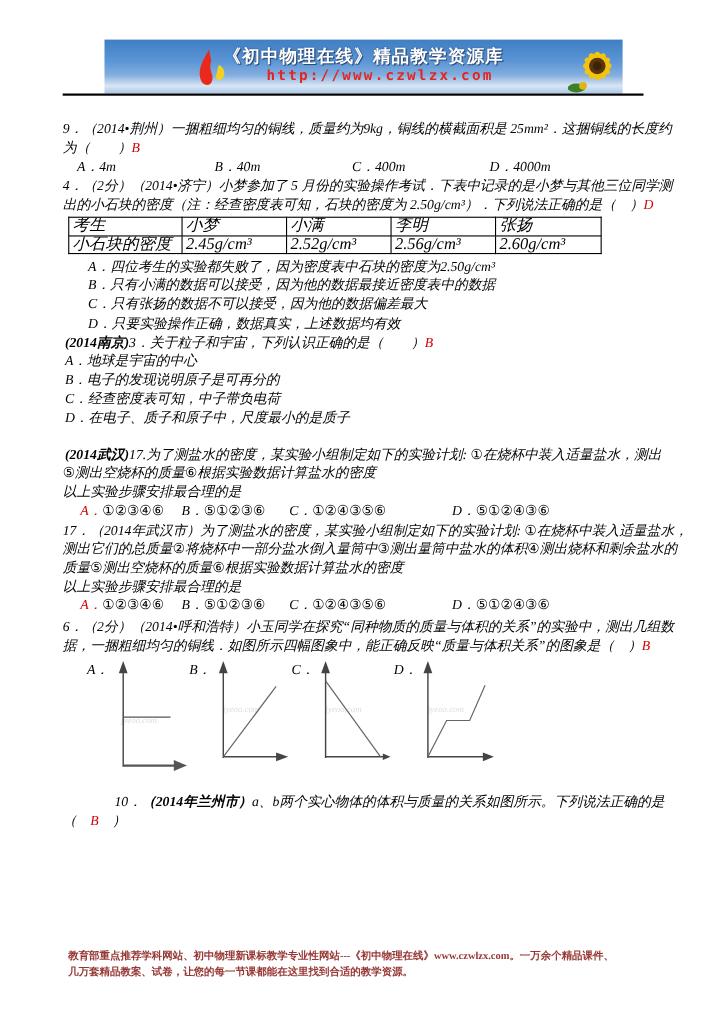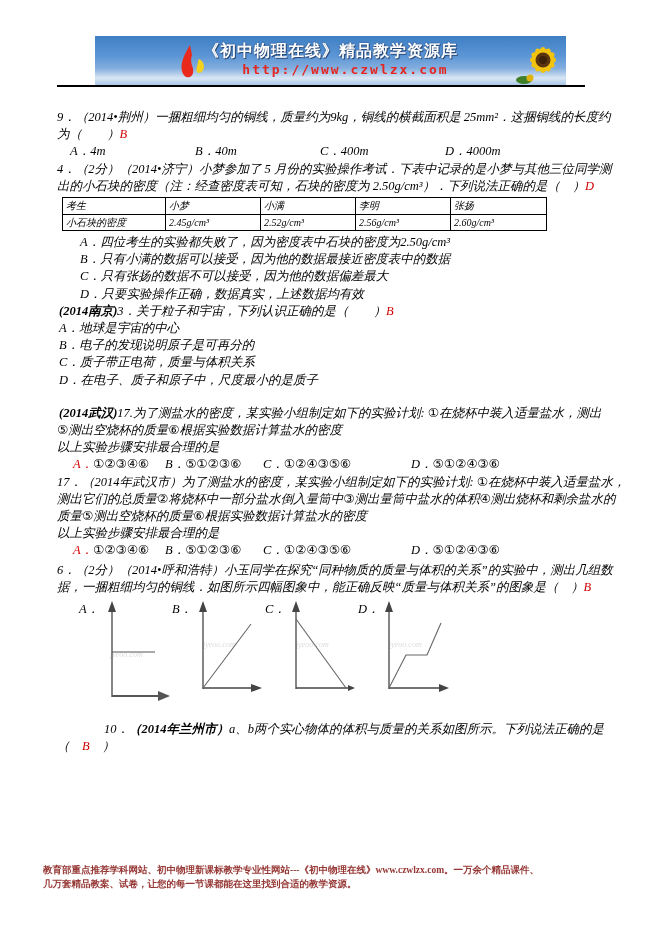--- a/index.html
+++ b/index.html
@@ -22,33 +22,33 @@
   .content{position:absolute;left:57px;top:109px;width:560px;font-style:italic;}
   .ln{line-height:17.2px;min-height:17.2px;white-space:nowrap;}
   .red{color:#d00000;}
   .b{font-weight:bold;}
   .opt-row-q9{white-space:nowrap;}
   .opt-row-q9 .o{display:inline-block;width:125px;}
   .opt-row-q9 .o.first{margin-left:13px;}
   .indent{padding-left:23px;}
   .sp{padding-left:2px;}
   table.densities{border-collapse:collapse;margin:2px 0 3px 5px;table-layout:fixed;width:484px;}
-  table.densities td{border:1px solid #000;height:15.5px;padding:0 2px 0 3px;font-size:10px;
+  table.densities td{border:1px solid #000;height:15.5px;padding:0 2px 0 3px;font-size:15px;
         line-height:15px;overflow:hidden;white-space:nowrap;}
   .steps-opts{white-space:nowrap;}
   .steps-opts .o{display:inline-block;}
   .steps-opts .w1{width:108px;text-align:center;}.steps-opts .w2{width:98px;}.steps-opts .w3{width:148px;}
   .mt4{margin-top:16px;} .mt2{margin-top:2px;} .mt12{margin-top:12px;margin-left:47px;}
   
   .graphs{display:flex;margin-left:22px;margin-top:3px;height:110px;}
   .graph{width:93px;display:flex;align-items:flex-start;}
   .graph .glabel{margin-top:2px;width:21px;}
   .graph svg{display:block;}
   
-  .footer{position:absolute;left:43px;top:864px;width:566px;color:#953734;
+  .footer{position:absolute;left:62px;top:864px;width:566px;color:#953734;
         font-size:9.5px;line-height:13.5px;font-weight:bold;
         font-family:"Liberation Serif","DejaVu Serif",serif;}
   .footer .ln{line-height:13.5px;min-height:13.5px;}
 </style>
 </head>
 <body>
 
 <div class="page">
 
   <div class="banner">
@@ -113,21 +113,21 @@
     </tbody>
       </table>
     <div class="ln indent">A．四位考生的实验都失败了，因为密度表中石块的密度为2.50g/cm³</div>
     <div class="ln indent">B．只有小满的数据可以接受，因为他的数据最接近密度表中的数据</div>
     <div class="ln indent">C．只有张扬的数据不可以接受，因为他的数据偏差最大</div>
     <div class="ln indent">D．只要实验操作正确，数据真实，上述数据均有效</div>
 
     <div class="ln sp"><span class="b">(2014南京)</span><span>3．关于粒子和宇宙，下列认识正确的是（　　）</span><span class="red">B</span></div>
     <div class="ln sp">A．地球是宇宙的中心</div>
     <div class="ln sp">B．电子的发现说明原子是可再分的</div>
-    <div class="ln sp">C．质子带正电荷，质量与体积关系</div>
+    <div class="ln sp">C．经查密度表可知，中子带负电荷</div>
     <div class="ln sp">D．在电子、质子和原子中，尺度最小的是质子</div>
 
     <div class="ln sp mt4"><span class="b">(2014武汉)</span><span>17.为了测盐水的密度，某实验小组制定如下的实验计划: ①在烧杯中装入适量盐水，测出</span></div>
     <div class="ln">⑤测出空烧杯的质量⑥根据实验数据计算盐水的密度</div>
     <div class="ln">以上实验步骤安排最合理的是</div>
     <div class="ln steps-opts">
       <span class="o w1"><span class="red">A．</span><span>①②③④⑥</span></span><span class="o w2">B．⑤①②③⑥</span><span class="o w3">C．①②④③⑤⑥</span><span>D．⑤①②④③⑥</span>
     </div>
 
     <div class="ln">17．（2014年武汉市）为了测盐水的密度，某实验小组制定如下的实验计划: ①在烧杯中装入适量盐水，</div>

